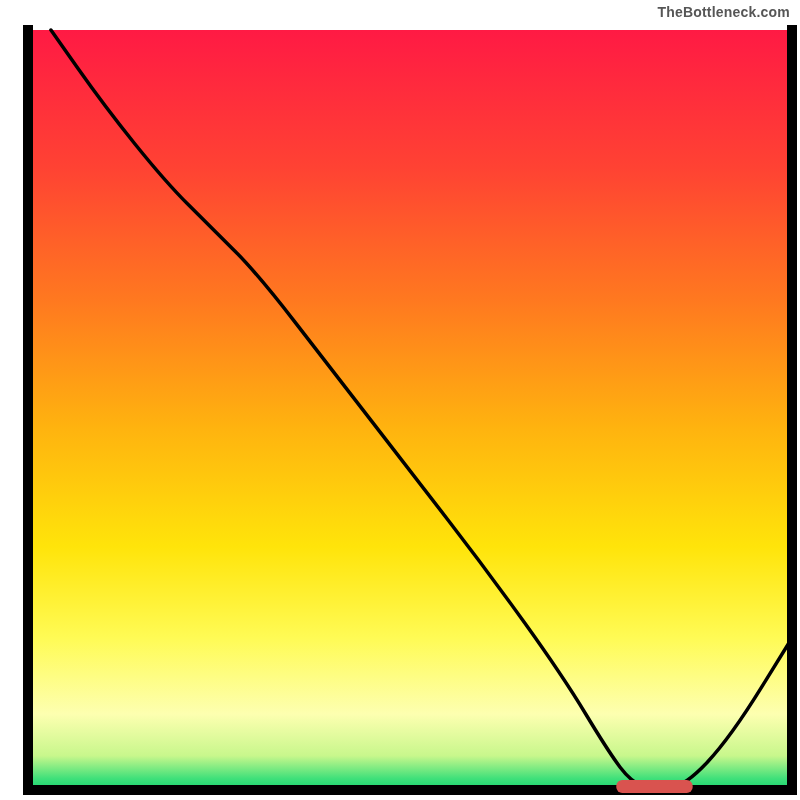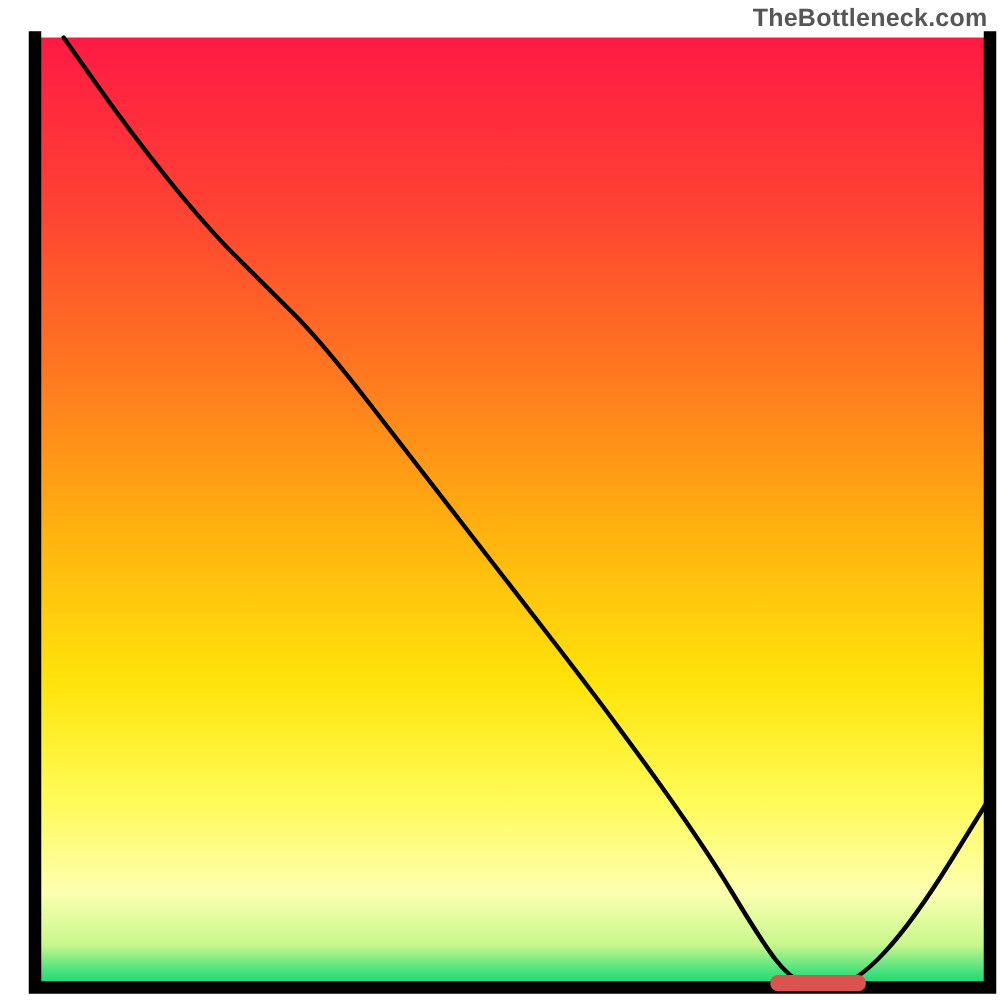--- a/index.html
+++ b/index.html
@@ -13,21 +13,21 @@
   }
   .stage {
     position: relative;
     width: 800px;
     height: 800px;
   }
   .attribution {
     position: absolute;
     top: 4px;
     right: 10px;
-    font-size: 20px;
+    font-size: 14px;
     font-weight: 600;
     color: #565656;
     letter-spacing: 0.2px;
     user-select: none;
   }
   svg {
     display: block;
   }
 </style>
 </head>

